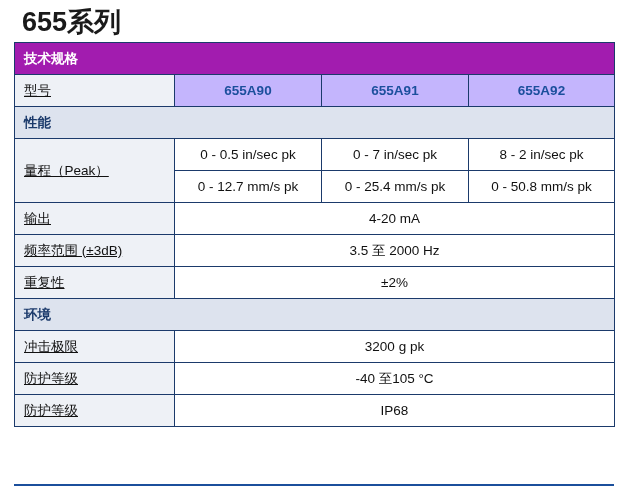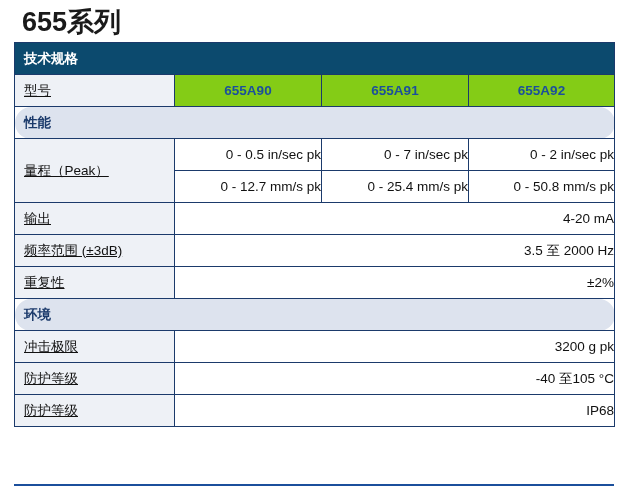--- a/index.html
+++ b/index.html
@@ -36,53 +36,52 @@
     border: 1px solid #1b3a6b;
   }
   table.spec td {
     border: 1px solid #1b3a6b;
     padding: 0;
     font-size: 13.5px;
     height: 31px;
     vertical-align: middle;
   }
   .hdr-band {
-    background: #0c4a6e;
+    background: #a21caf;
     color: #ffffff;
     font-weight: bold;
     font-size: 14px;
     padding-left: 9px !important;
     height: 30px;
   }
   .sub-band {
     background: #dde3ee;
     color: #1b3a6b;
     font-weight: bold;
     font-size: 14px;
     padding-left: 9px !important;
     height: 28px;
-    border-radius: 16px;
   }
   .rowlabel {
     background: #eef1f6;
     padding-left: 9px !important;
     font-size: 13.5px;
     color: #111111;
     text-decoration: underline;
   }
   .model {
-    background: #84cc16;
+    background: #c4b5fd;
     text-align: center;
     font-weight: bold;
     color: #1b4f9c;
     font-size: 14px;
     height: 34px;
   }
   .val {
-    text-align: right;
+    text-align: center;
     background: #ffffff;
     font-size: 13px;
     color: #111111;
   }
   .val-tall {
     height: 33px;
   }
   .bottom-rule {
     position: absolute;
     left: 14px;
@@ -116,21 +115,21 @@
         <td class="model">655A91</td>
         <td class="model">655A92</td>
       </tr>
       <tr>
         <td class="sub-band" colspan="4">性能</td>
       </tr>
       <tr>
         <td class="rowlabel" rowspan="2">量程（Peak）</td>
         <td class="val val-tall">0 - 0.5 in/sec pk</td>
         <td class="val val-tall">0 - 7 in/sec pk</td>
-        <td class="val val-tall">0 - 2 in/sec pk</td>
+        <td class="val val-tall">8 - 2 in/sec pk</td>
       </tr>
       <tr>
         <td class="val val-tall">0 - 12.7 mm/s pk</td>
         <td class="val val-tall">0 - 25.4 mm/s pk</td>
         <td class="val val-tall">0 - 50.8 mm/s pk</td>
       </tr>
       <tr>
         <td class="rowlabel">输出</td>
         <td class="val" colspan="3">4-20 mA</td>
       </tr>

